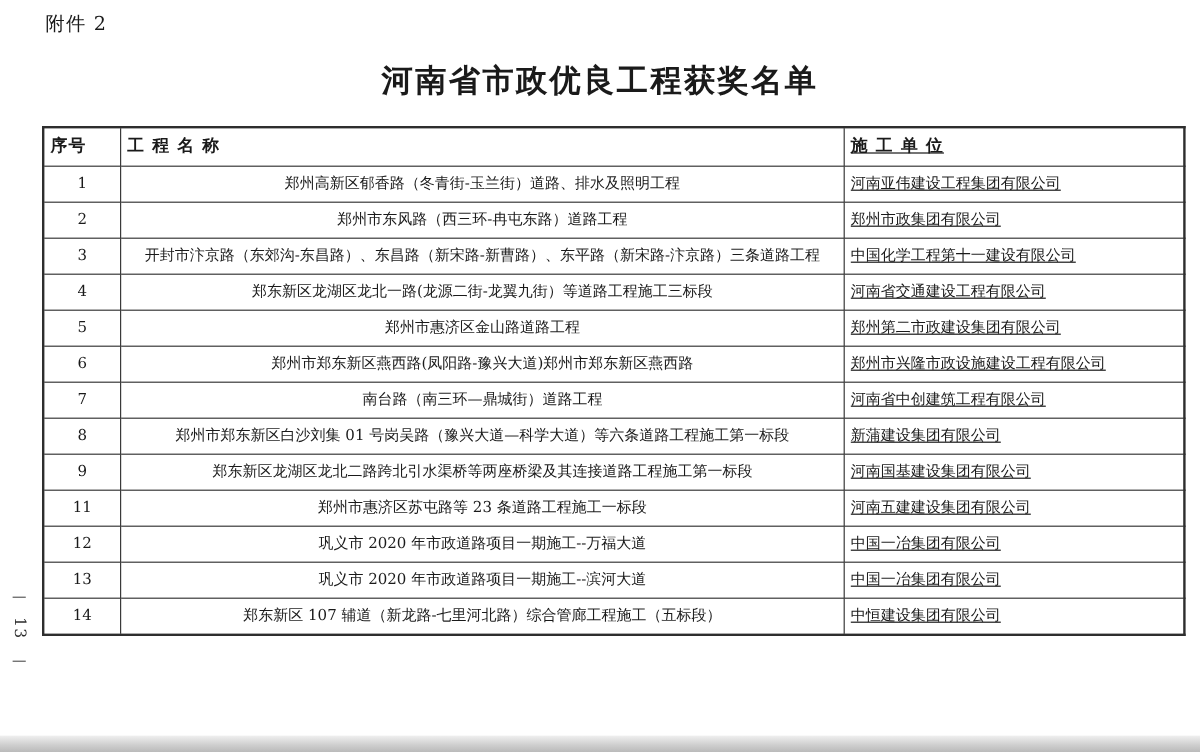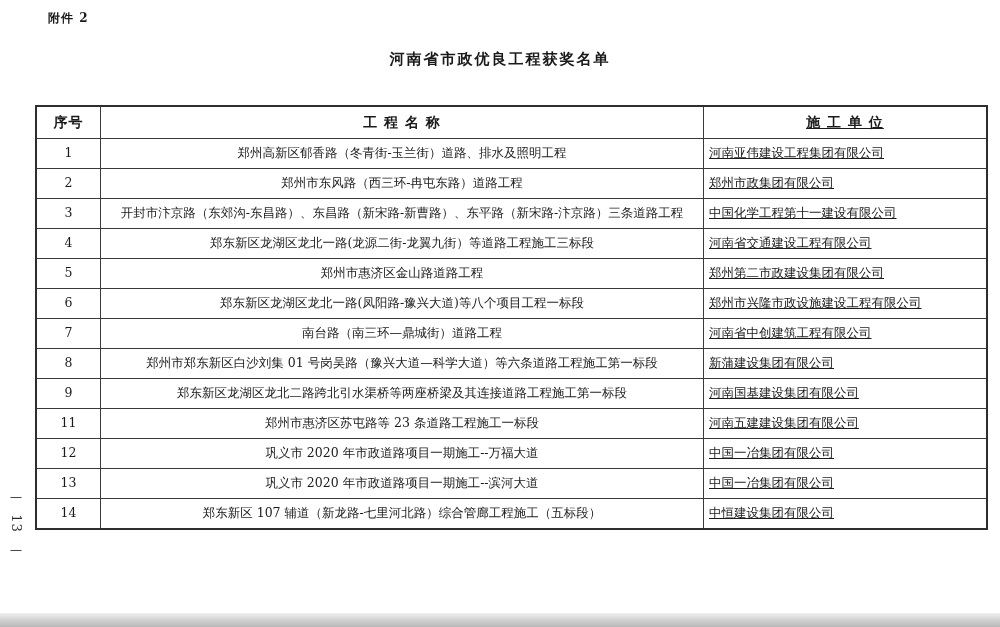--- a/index.html
+++ b/index.html
@@ -7,26 +7,26 @@
     width:1000px;height:627px;position:relative;overflow:hidden;
     background:#ffffff;
     font-family:"DejaVu Serif","Liberation Serif",serif;
     color:#1a1a1a;
   }
   .page-edge-bottom{
     position:absolute;left:0;bottom:0;width:1000px;height:14px;
     background:linear-gradient(to bottom,#f0f0f0 0%,#cfcfcf 55%,#b9b9b9 100%);
   }
   .attachment-label{
-    position:absolute;left:48px;top:10px;
-    font-size:12px;font-weight:700;letter-spacing:1px;
+    position:absolute;left:38px;top:10px;
+    font-size:16px;font-weight:400;letter-spacing:1px;
   }
   .doc-title{
     position:absolute;left:0;top:50px;width:1000px;
-    text-align:center;font-size:15px;font-weight:bold;letter-spacing:2px;
+    text-align:center;font-size:26px;font-weight:bold;letter-spacing:2px;
   }
   .pagenum-block{
     position:absolute;left:3px;top:492px;width:26px;
     display:flex;flex-direction:column;align-items:center;gap:14px;
     font-size:13px;color:#2a2a2a;
   }
   .pagenum-block .pn-value{
     transform:rotate(90deg);
     font-size:13px;letter-spacing:1px;
   }
@@ -40,21 +40,21 @@
   }
   table.awards th,table.awards td{
     border:1px solid #3a3a3a;
     font-weight:normal;
     padding:1px 5px;
     line-height:1.35;
     vertical-align:middle;
     overflow:hidden;
   }
   table.awards th{
-    height:29px;font-weight:bold;font-size:14px;text-align:center;
+    height:29px;font-weight:bold;font-size:14px;text-align:left;
     letter-spacing:1px;
   }
   table.awards td{height:27px;font-size:12.5px;}
   .c-no{width:53px;text-align:center;}
   .c-project{width:592px;text-align:center;}
   .c-unit{width:272px;text-align:left;text-decoration:underline;}
 </style>
 </head>
 <body>
 
@@ -98,21 +98,21 @@
           <td class="c-project">郑东新区龙湖区龙北一路(龙源二街-龙翼九街）等道路工程施工三标段</td>
           <td class="c-unit">河南省交通建设工程有限公司</td>
         </tr>
         <tr>
           <td class="c-no">5</td>
           <td class="c-project">郑州市惠济区金山路道路工程</td>
           <td class="c-unit">郑州第二市政建设集团有限公司</td>
         </tr>
         <tr>
           <td class="c-no">6</td>
-          <td class="c-project">郑东新区龙湖区龙北一路(凤阳路-豫兴大道)等八个项目工程一标段</td>
+          <td class="c-project">郑州市郑东新区燕西路(凤阳路-豫兴大道)郑州市郑东新区燕西路</td>
           <td class="c-unit">郑州市兴隆市政设施建设工程有限公司</td>
         </tr>
         <tr>
           <td class="c-no">7</td>
           <td class="c-project">南台路（南三环—鼎城街）道路工程</td>
           <td class="c-unit">河南省中创建筑工程有限公司</td>
         </tr>
         <tr>
           <td class="c-no">8</td>
           <td class="c-project">郑州市郑东新区白沙刘集 01 号岗吴路（豫兴大道—科学大道）等六条道路工程施工第一标段</td>

